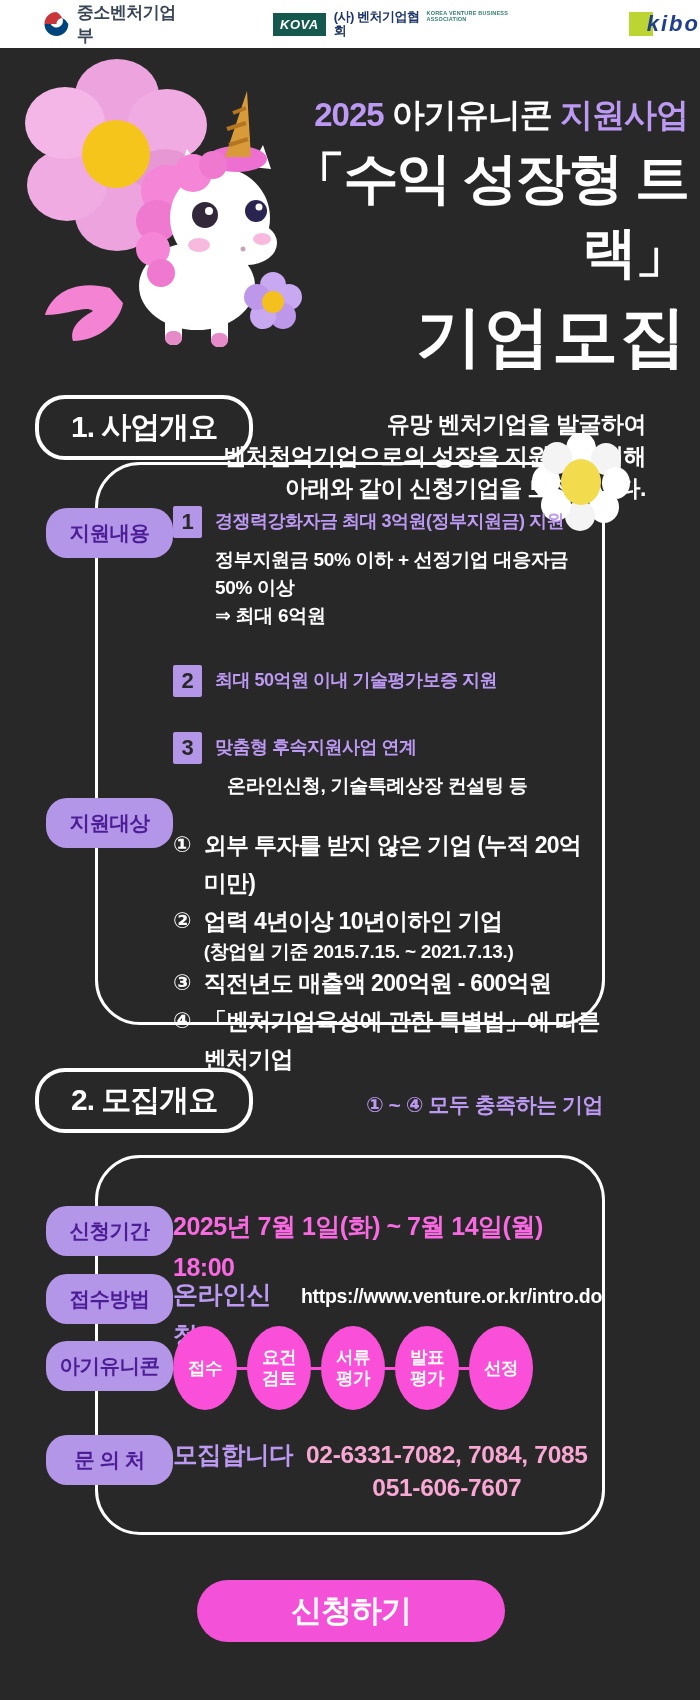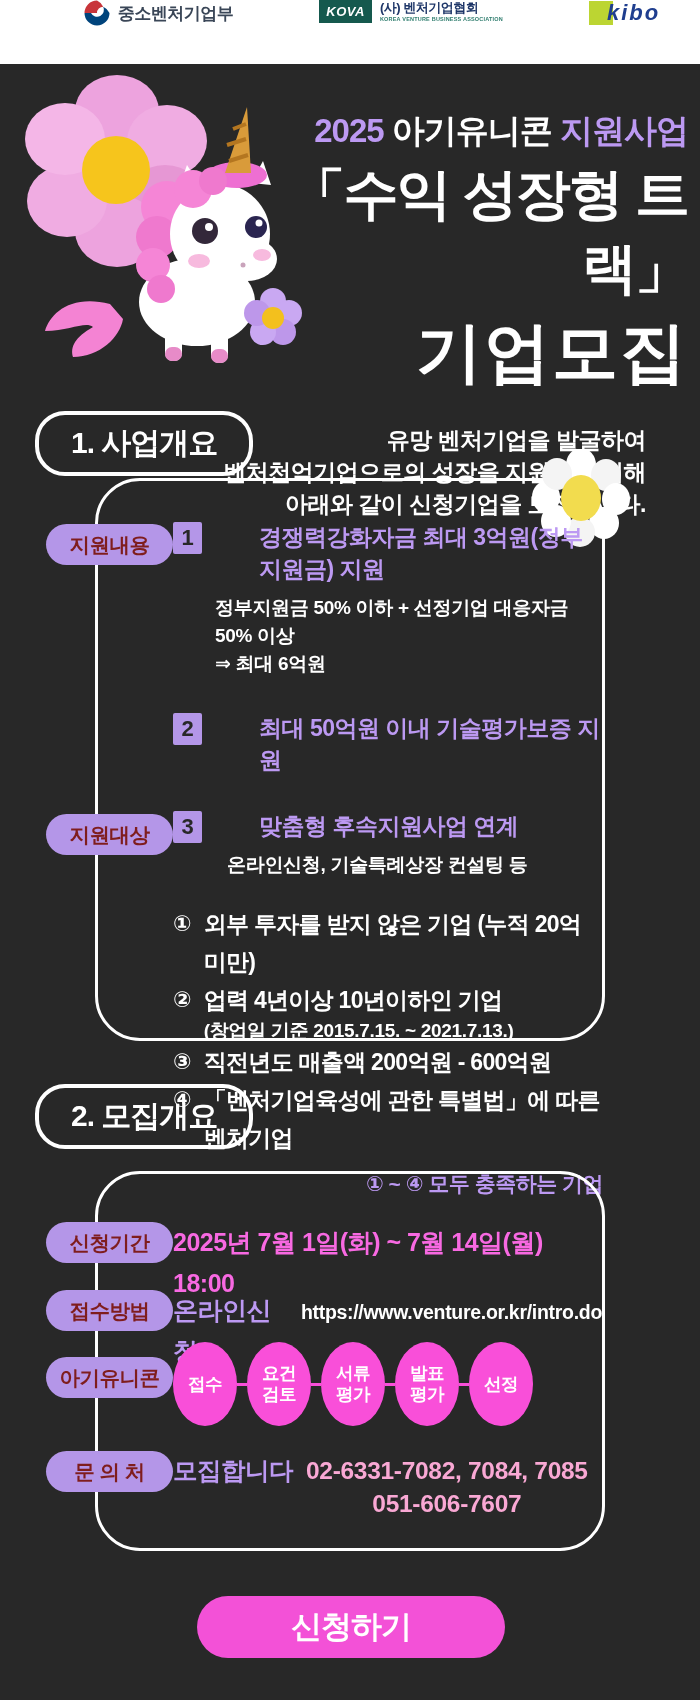--- a/index.html
+++ b/index.html
@@ -1,25 +1,25 @@
 <!DOCTYPE html>
 <html><head>
 <meta charset="utf-8">
 <style>
   * { margin:0; padding:0; box-sizing:border-box; }
   html,body { width:700px; background:#111; }
   body { font-family:"Liberation Sans","DejaVu Sans",sans-serif; }
   .page { width:700px; height:1700px; position:relative; overflow:hidden; }
 
   
-  .header { height:64px; background:#ffffff; display:flex; align-items:flex-start; justify-content:center; gap:86px;padding-left:44px; }
+  .header { height:48px; background:#ffffff; display:flex; align-items:center; justify-content:center; gap:86px;padding-left:44px; }
   .logo { display:flex; align-items:center; gap:8px; }
   .mss-name { font-size:17px; font-weight:700; color:#3a4657; letter-spacing:-0.5px; }
   .kova-mark { background:#15594e; color:#fff; font-weight:900; font-style:italic; font-size:13px; padding:4px 7px; letter-spacing:0.5px; }
-  .kova-text { display:flex; flex-direction:column; line-height:1.1; }
+  .kova-text { display:flex; flex-direction:row; line-height:1.1; }
   .kova-kr { font-size:13px; font-weight:800; color:#1e3668; letter-spacing:-0.5px; }
   .kova-en { font-size:5.5px; font-weight:700; color:#2f7d6e; letter-spacing:0.2px; }
   .kibo-square { width:24px; height:24px; background:#bcd532; display:inline-block; }
   .kibo-text { font-size:22px; font-weight:900; color:#1f3e8f; letter-spacing:2px; margin-left:-14px; font-style:italic; }
 
   
   .poster { position:relative; width:700px; height:1652px; background:#282828; }
 
   .hero-art { position:absolute; left:15px; top:5px; pointer-events:none; }
 
@@ -33,30 +33,30 @@
 
   .section-pill { position:absolute; left:35px; border:4px solid #ffffff; border-radius:30px; color:#ffffff;
                   font-size:30px; font-weight:900; letter-spacing:-1px; padding:8px 32px; background:transparent; }
   .section-pill.s1 { top:347px; }
   .section-pill.s2 { top:1020px; }
 
   .content-box { position:absolute; left:95px; width:510px; border:3px solid #ffffff; border-radius:45px; }
   .box1 { top:414px; height:563px; }
   .box2 { top:1107px; height:380px; }
 
-  .label-pill { position:absolute; left:-52px; width:127px; height:41px; background:#b496e8; border-radius:21px;
-                color:#7f1d1d; font-size:20.5px; font-weight:800; display:flex; align-items:center; justify-content:center;
+  .label-pill { position:absolute; left:-52px; width:127px; height:50px; background:#b496e8; border-radius:21px;
+                color:#4c1d95; font-size:20.5px; font-weight:800; display:flex; align-items:center; justify-content:center;
                 letter-spacing:-0.5px; }
 
   
   .box1-content { position:absolute; left:75px; top:40px; width:430px; }
   .num-item { display:flex; gap:13px; align-items:flex-start; }
   .num-square { flex:0 0 auto; width:29px; height:32px; background:#b496e8; color:#282828; font-size:22px; font-weight:900;
                 display:flex; align-items:center; justify-content:center; border-radius:2px; margin-top:1px; }
-  .item-title { font-size:23px; font-weight:800; color:#bc99f2; line-height:32px; letter-spacing:-0.5px;margin-left:44px; }
+  .item-title { font-size:18px; font-weight:800; color:#bc99f2; line-height:32px; letter-spacing:-0.5px; }
   .item-desc { font-size:19px; font-weight:600; color:#ffffff; line-height:28px; margin-top:9px; letter-spacing:-0.3px; }
   .item-desc .b { font-weight:800; }
   .gap1 { height:34px; } .gap2 { height:34px; } .gap3 { height:26px; }
   .desc-indent { margin-left:12px; }
 
   .target-row { display:flex; gap:12px; align-items:flex-start; color:#ffffff; }
   .t-num { font-size:22px; font-weight:700; line-height:38px; }
   .t-text { font-size:23px; font-weight:800; line-height:38px; letter-spacing:-0.7px; }
   .t-sub { font-size:19px; font-weight:600; line-height:24px; letter-spacing:-0.3px; }
   .target-note { margin-top:13px; color:#bc99f2; font-size:21px; font-weight:700; letter-spacing:-0.5px;text-align:right; }

